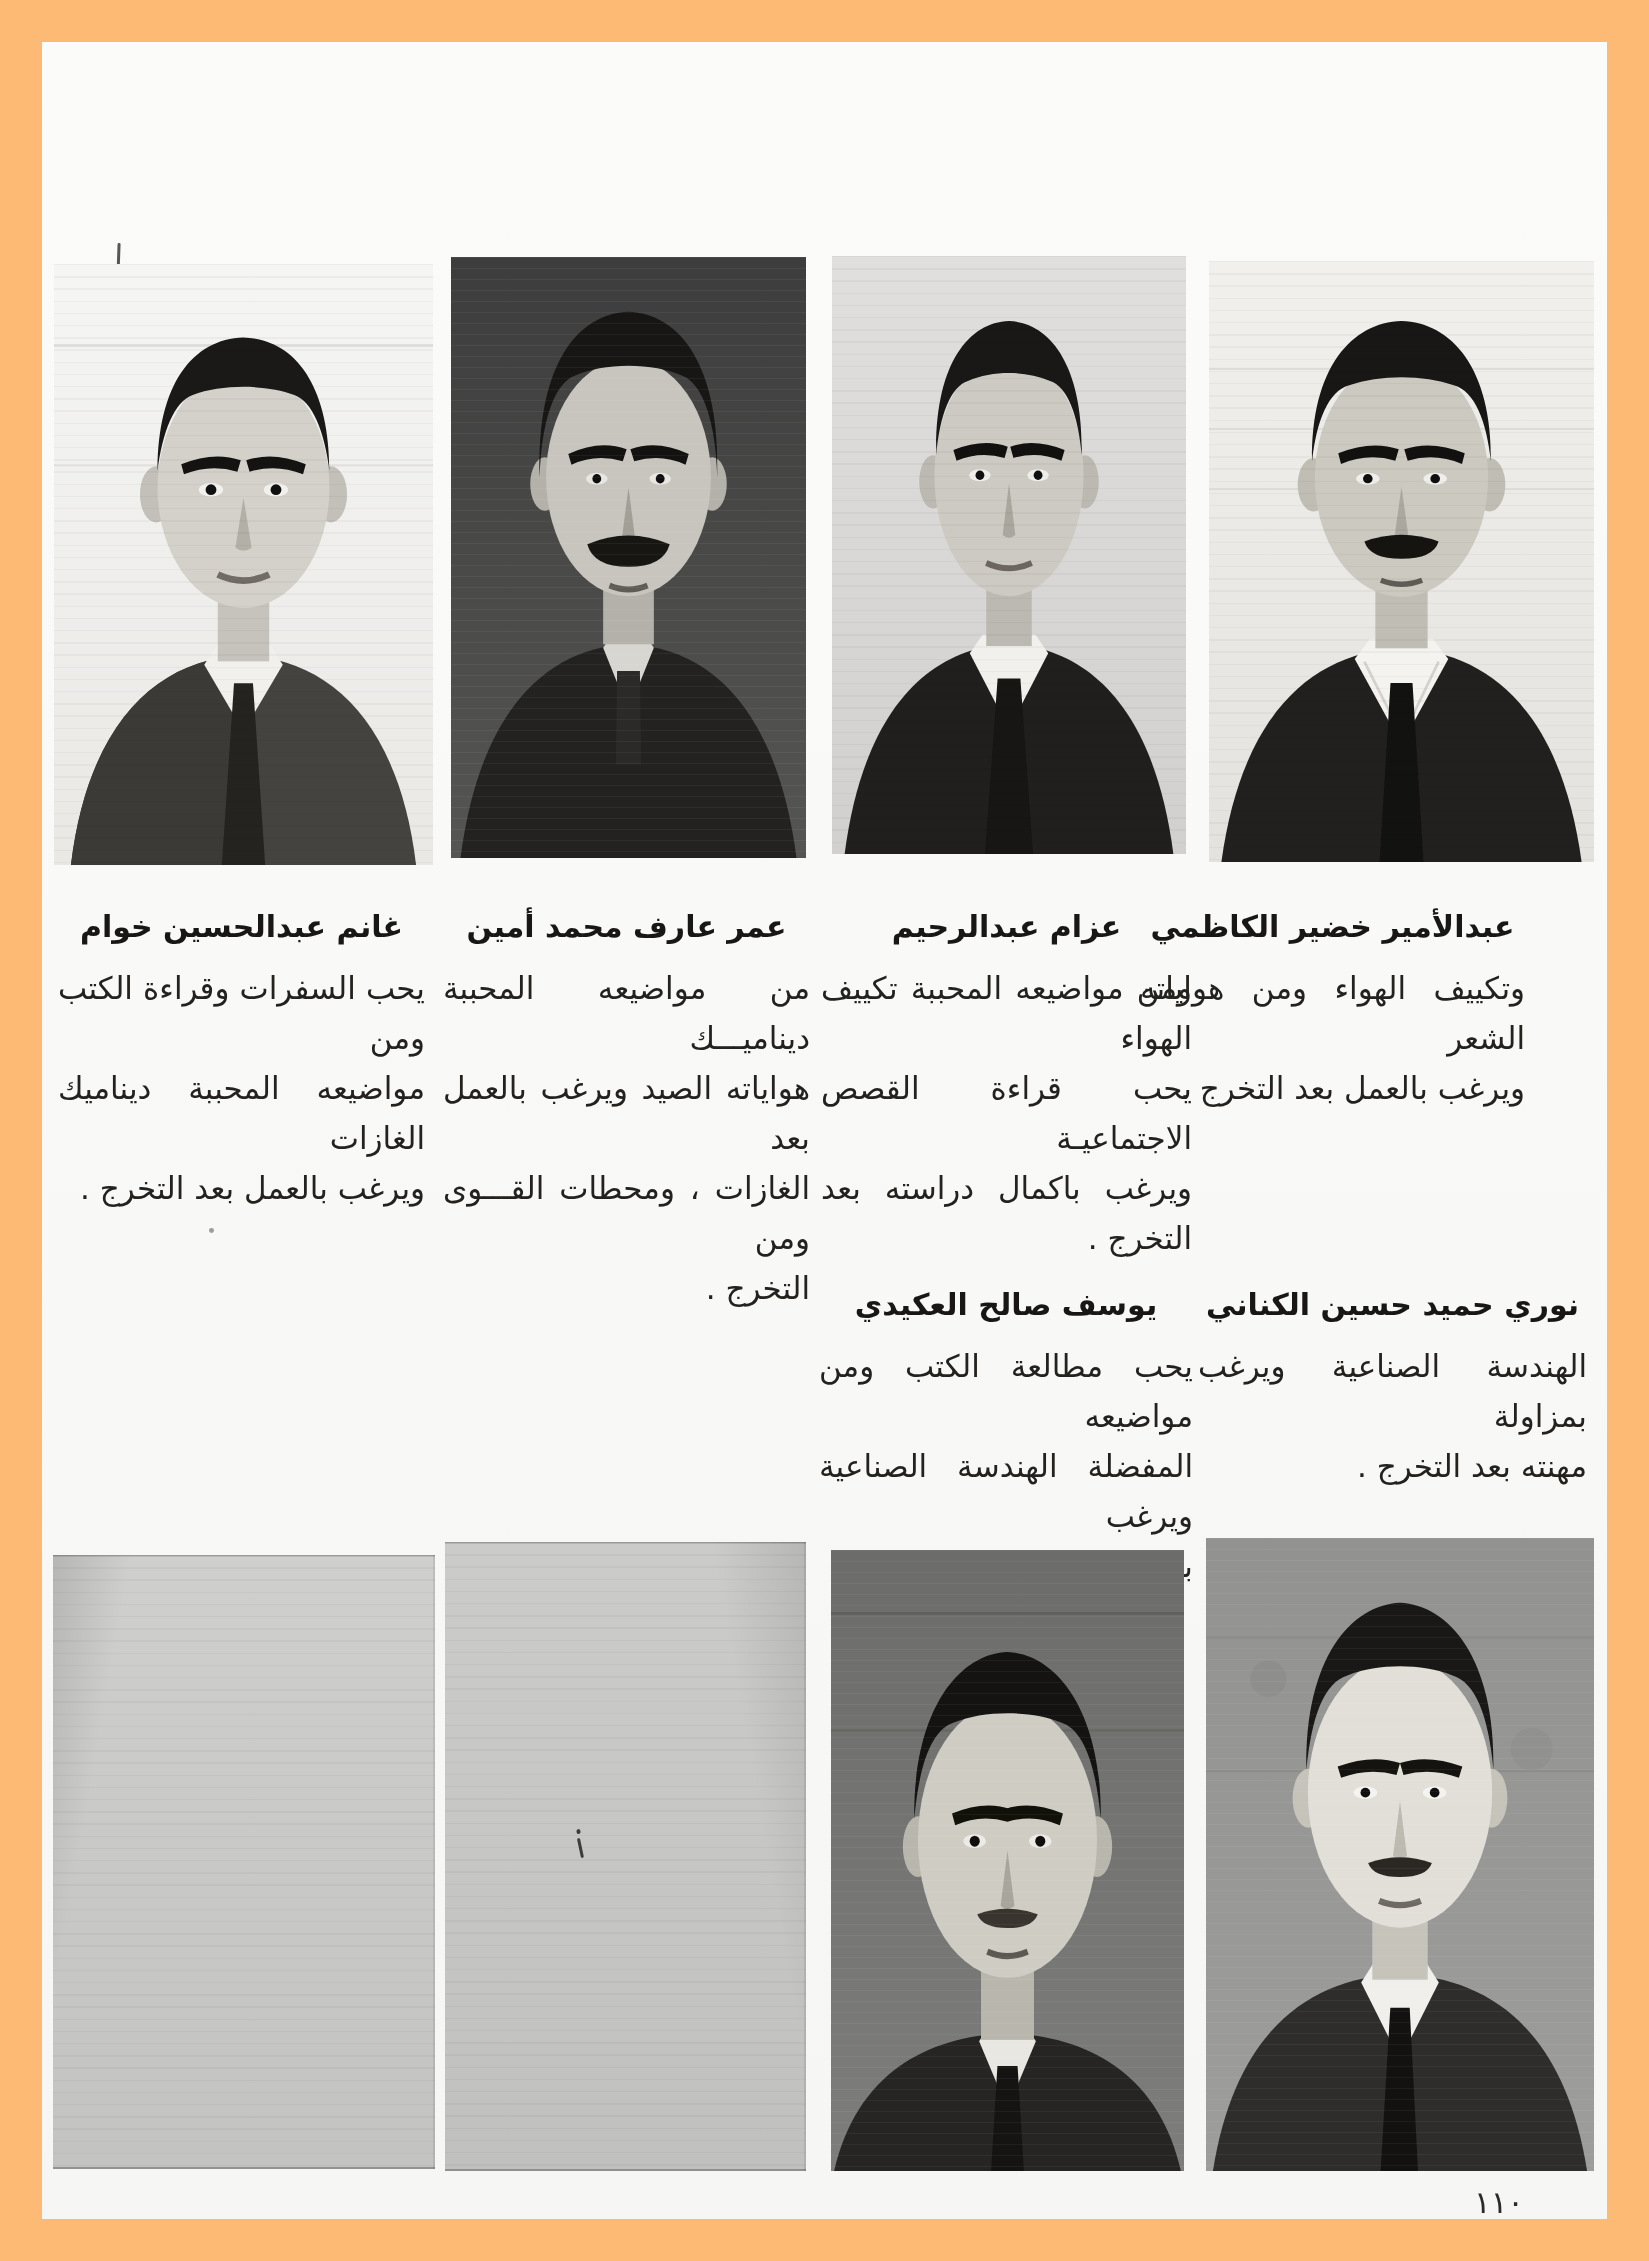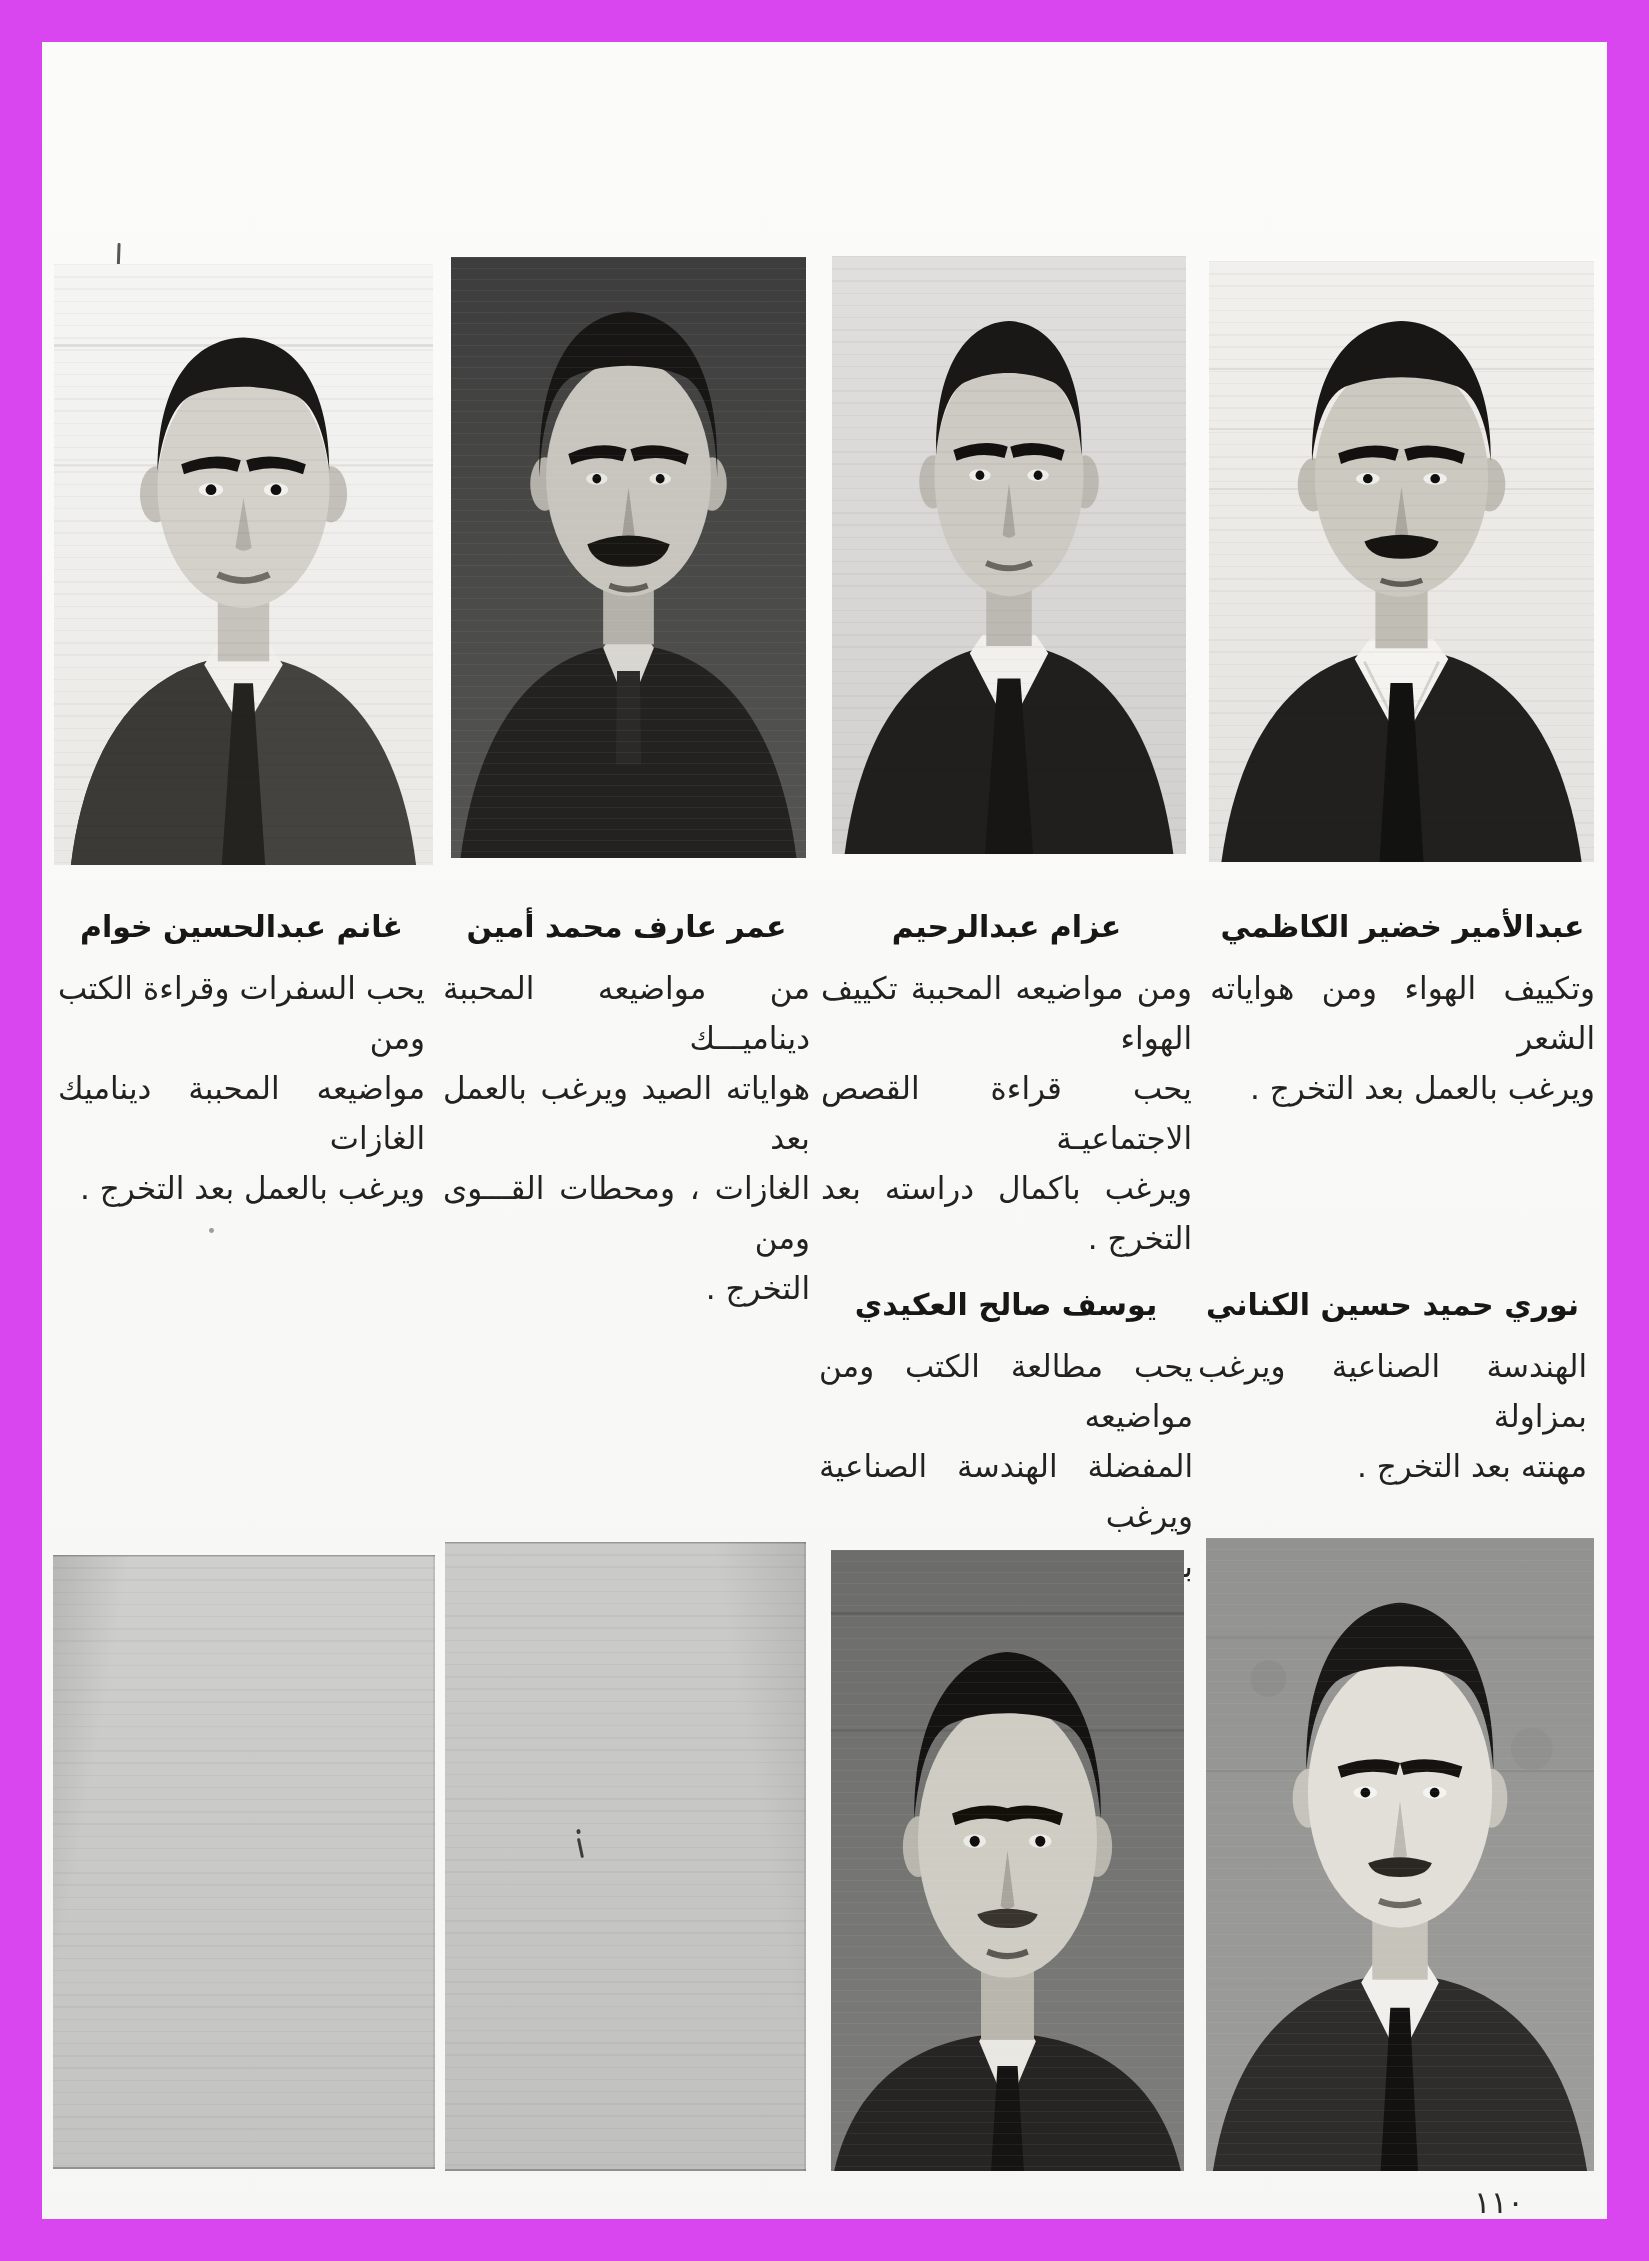--- a/index.html
+++ b/index.html
@@ -1,16 +1,16 @@
 <!DOCTYPE html>
 <html lang="ar" style="font-size:11px"><head>
 <meta charset="utf-8">
 <style>
   html,body{margin:0;padding:0;background:#9cc3c7;}
-  .canvas{position:relative;width:1649px;height:2261px;background:#d946ef;
+  .canvas{position:relative;width:1649px;height:2261px;background:#fdba74;
           font-family:"DejaVu Sans",sans-serif;overflow:hidden;}
   .page{position:absolute;left:42px;top:42px;width:1565px;height:2177px;
         background:linear-gradient(180deg,#fbfbfa 0%,#f8f8f6 60%,#f6f6f4 100%);}
 
   
   .photo{position:absolute;overflow:hidden;background:#d8d8d6;
          box-shadow:inset 0 2px 0 rgba(0,0,0,.28), inset 0 -1.4px 0 rgba(0,0,0,.18);}
   .photo svg{display:block;width:100%;height:100%;}
   .photo::after{content:"";position:absolute;inset:0;pointer-events:none;
       background:repeating-linear-gradient(180deg,rgba(0,0,0,.035) 0 1.4px,rgba(0,0,0,0) 1.4px 12.2px);}
@@ -192,21 +192,21 @@
 
   <div class="profile" style="left:821px;top:906px;width:371px;">
     <div class="pname">عزام عبدالرحيم</div>
     <div class="bio">
       <div class="bline">ومن مواضيعه المحببة تكييف الهواء</div>
       <div class="bline">يحب قراءة القصص الاجتماعيـة</div>
       <div class="bline last">ويرغب باكمال دراسته بعد التخرج .</div>
     </div>
   </div>
 
-  <div class="profile" style="left:1210px;top:906px;width:385px;">
+  <div class="profile" style="left:1140px;top:906px;width:385px;">
     <div class="pname">عبدالأمير خضير الكاظمي</div>
     <div class="bio">
       <div class="bline">وتكييف الهواء ومن هواياته الشعر</div>
       <div class="bline last">ويرغب بالعمل بعد التخرج .</div>
     </div>
   </div>
 
   <div class="profile" style="left:819px;top:1284px;width:374px;">
     <div class="pname">يوسف صالح العكيدي</div>
     <div class="bio">

